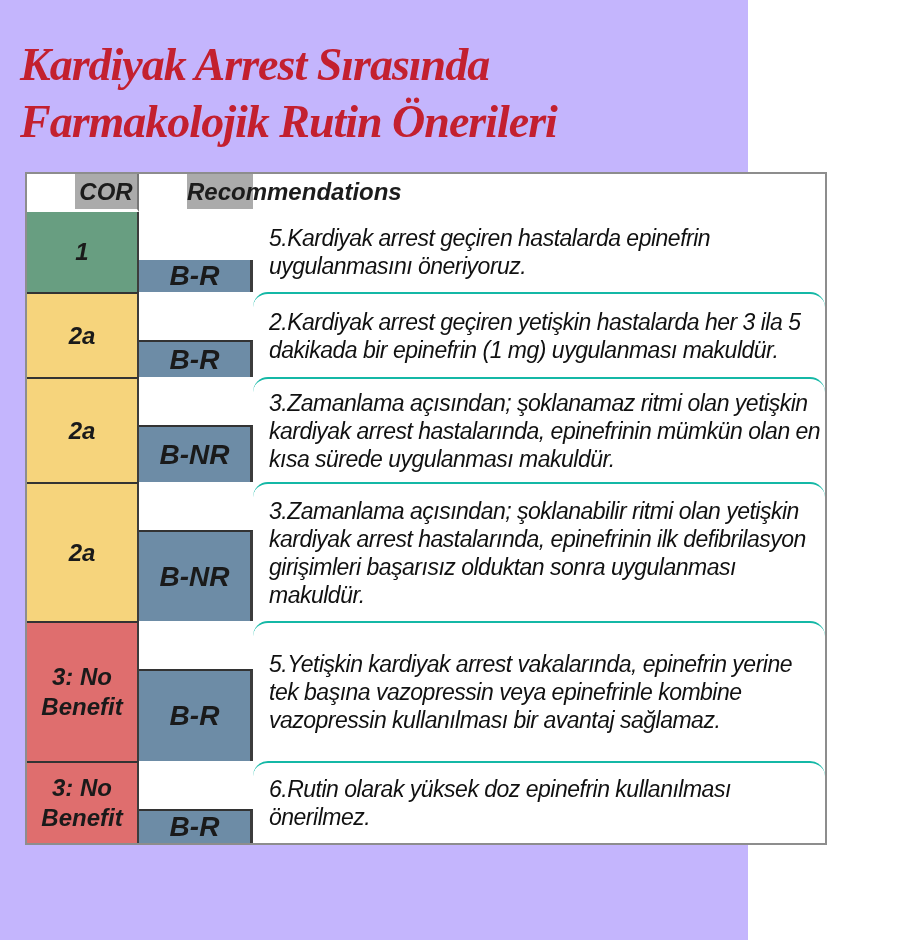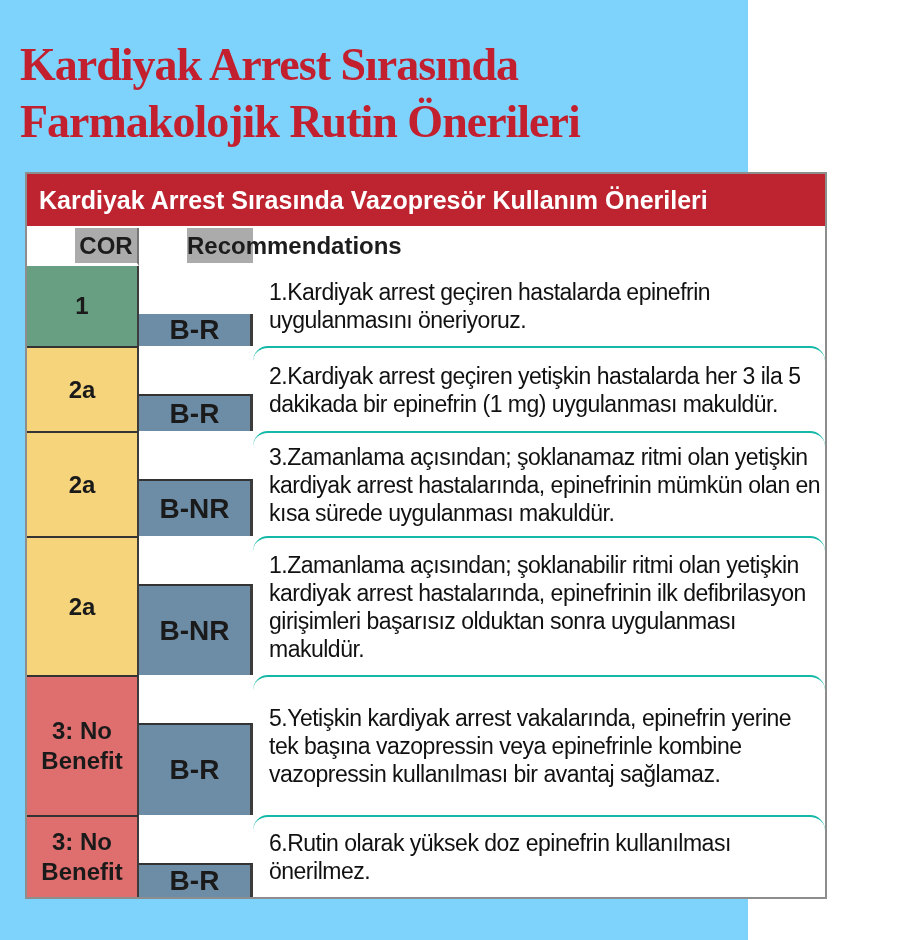--- a/index.html
+++ b/index.html
@@ -8,21 +8,22 @@
     background: #ffffff;
     width: 906px;
     height: 940px;
     overflow: hidden;
     font-family: "Liberation Sans", sans-serif;
   }
   .canvas {
     position: relative;
     width: 748px;
     height: 940px;
-    background: #7dd3fc;
+    background: #c4b5fd;
+    font-style: italic;
   }
   
   .page-title {
     position: absolute;
     left: 20px;
     top: 36px;
     margin: 0;
     font-family: "Liberation Serif", serif;
     font-weight: bold;
     font-size: 46px;
@@ -113,52 +114,49 @@
 
 <div class="canvas">
 
   <h1 class="page-title" style="color: rgb(195, 32, 47);">
     <span>Kardiyak Arrest Sırasında</span>
     <span>Farmakolojik Rutin Önerileri</span>
   </h1>
 
   <div class="reco-table">
 
-    <div class="table-title-bar" style="background: rgb(189, 36, 48);">
-      <span>Kardiyak Arrest Sırasında Vazopresör Kullanım Önerileri</span>
-    </div>
 
     <div class="col-head">
       <div class="ch ch-cor" style="background: rgb(171, 171, 171);">COR</div>
       <div class="ch ch-rec" style="background: rgb(171, 171, 171);">Recommendations</div>
     </div>
 
     <div id="table-body">
   <div class="row" style="min-height: 79px;">
     <div class="cell cor" style="background: rgb(104, 158, 129);">1</div>
     <div class="cell loe" style="background: rgb(109, 140, 166);">B-R</div>
-    <div class="cell rec">1.Kardiyak arrest geçiren hastalarda epinefrin uygulanmasını öneriyoruz.</div>
+    <div class="cell rec">5.Kardiyak arrest geçiren hastalarda epinefrin uygulanmasını öneriyoruz.</div>
   </div>
 
   <div class="row" style="min-height: 85px;">
     <div class="cell cor" style="background: rgb(246, 212, 124);">2a</div>
     <div class="cell loe" style="background: rgb(109, 140, 166);">B-R</div>
     <div class="cell rec">2.Kardiyak arrest geçiren yetişkin hastalarda her 3 ila 5 dakikada bir epinefrin (1 mg) uygulanması makuldür.</div>
   </div>
 
   <div class="row" style="min-height: 105px;">
     <div class="cell cor" style="background: rgb(246, 212, 124);">2a</div>
     <div class="cell loe" style="background: rgb(109, 140, 166);">B-NR</div>
     <div class="cell rec">3.Zamanlama açısından; şoklanamaz ritmi olan yetişkin kardiyak arrest hastalarında, epinefrinin mümkün olan en kısa sürede uygulanması makuldür.</div>
   </div>
 
   <div class="row" style="min-height: 139px;">
     <div class="cell cor" style="background: rgb(246, 212, 124);">2a</div>
     <div class="cell loe" style="background: rgb(109, 140, 166);">B-NR</div>
-    <div class="cell rec">1.Zamanlama açısından; şoklanabilir ritmi olan yetişkin kardiyak arrest hastalarında, epinefrinin ilk defibrilasyon girişimleri başarısız olduktan sonra uygulanması makuldür.</div>
+    <div class="cell rec">3.Zamanlama açısından; şoklanabilir ritmi olan yetişkin kardiyak arrest hastalarında, epinefrinin ilk defibrilasyon girişimleri başarısız olduktan sonra uygulanması makuldür.</div>
   </div>
 
   <div class="row" style="min-height: 140px;">
     <div class="cell cor" style="background: rgb(223, 110, 110);">3: No Benefit</div>
     <div class="cell loe" style="background: rgb(109, 140, 166);">B-R</div>
     <div class="cell rec">5.Yetişkin kardiyak arrest vakalarında, epinefrin yerine tek başına vazopressin veya epinefrinle kombine vazopressin kullanılması bir avantaj sağlamaz.</div>
   </div>
 
   <div class="row" style="min-height: 80px;">
     <div class="cell cor" style="background: rgb(223, 110, 110);">3: No Benefit</div>

